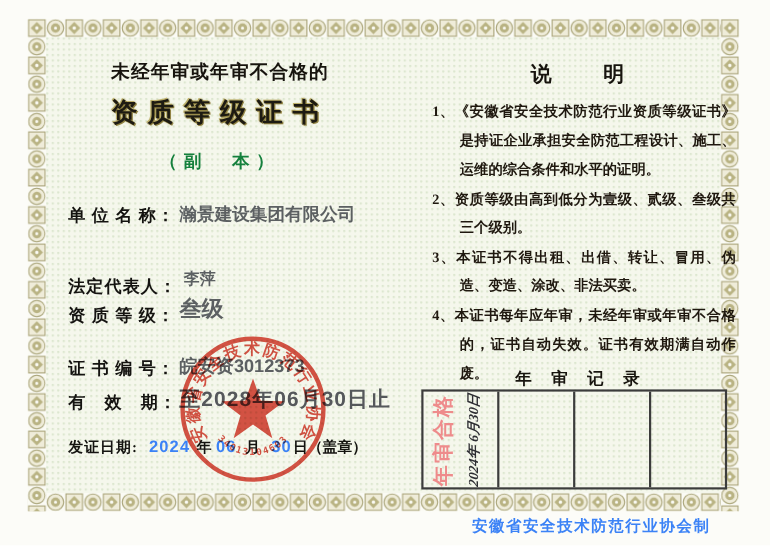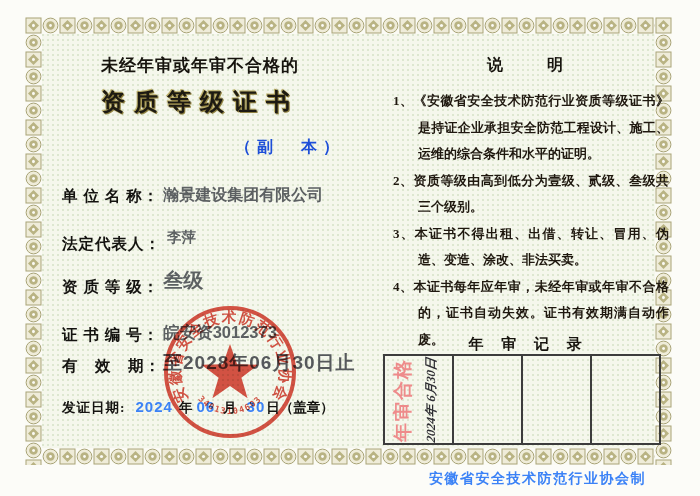--- a/index.html
+++ b/index.html
@@ -27,48 +27,48 @@
     position:absolute;left:55px;top:54px;width:290px;text-align:center;
     font-size:17px;font-weight:bold;color:#17140e;letter-spacing:1px;
   }
   .cert-title{
     position:absolute;left:45px;top:86px;width:310px;text-align:center;
     font-size:24px;font-weight:bold;letter-spacing:9px;color:#1d1a12;
     text-shadow:1px 1px 0 #8f8140,-1px -1px 0 #bdb06a,0 0 2px #9c8d45;
     white-space:nowrap;
   }
   .copy-label{
-    position:absolute;left:55px;top:137px;width:290px;text-align:right;
-    font-size:16px;font-weight:bold;color:#1d4ed8;letter-spacing:6px;
+    position:absolute;left:55px;top:137px;width:290px;text-align:center;
+    font-size:16px;font-weight:bold;color:#15803d;letter-spacing:6px;
   }
 
   
   .field-row{position:absolute;left:62px;white-space:nowrap;}
   .field-label{font-size:15.5px;font-weight:bold;color:#141310;letter-spacing:1px;}
   .field-value{
     font-family:"Liberation Sans","DejaVu Sans",sans-serif;
     font-weight:bold;color:#5c6062;display:inline-block;
   }
   .row-company{top:186px;}   .row-company .field-value{font-size:16px;margin-left:4px;transform:translateY(-1px);}
-  .row-legal{top:234px;}     .row-legal .field-value{font-size:14.5px;margin-left:6px;transform:translateY(-7px);}
+  .row-legal{top:250px;}     .row-legal .field-value{font-size:14.5px;margin-left:6px;transform:translateY(-7px);}
   .row-grade{top:272px;}     .row-grade .field-value{font-size:20px;margin-left:4px;transform:translateY(-5px);}
   .row-certno{top:324px;}    .row-certno .field-value{font-size:16.5px;margin-left:4px;transform:translateY(-2px);}
   .row-valid{top:352px;}     .row-valid .field-value{font-size:19px;margin-left:2px;transform:translateY(-2px);color:#55585b;letter-spacing:1px;}
   .row-issue{top:398px;}
   .row-issue .field-label{font-size:13.5px;}
   .issue-num{font-family:"Liberation Sans","DejaVu Sans",sans-serif;font-weight:bold;color:#3b82f6;font-size:15px;letter-spacing:1px;}
   .issue-cn{font-size:13.5px;font-weight:bold;color:#141310;}
   .row-issue .g1{margin-left:10px;} .row-issue .g2{margin-left:6px;}
   .row-issue .g3{margin-left:4px;}  .row-issue .g4{margin-left:8px;}
   .row-issue .g5{margin-left:10px;} .row-issue .g6{margin-left:1px;margin-top:36px;}
 
   
   .notes-title{
     position:absolute;left:400px;top:55px;width:250px;text-align:center;
-    font-size:16px;font-weight:bold;color:#17140e;letter-spacing:14px;text-indent:14px;
+    font-size:19px;font-weight:bold;color:#17140e;letter-spacing:14px;text-indent:14px;
   }
   .notes-list{position:absolute;left:393px;top:88px;width:276px;}
   .note-item{
     font-size:13px;font-weight:bold;color:#1f180f;line-height:26.5px;
     text-align:justify;padding-left:25px;text-indent:-25px;
   }
 
   
   .review-title{
     position:absolute;left:400px;top:335px;width:250px;text-align:center;

